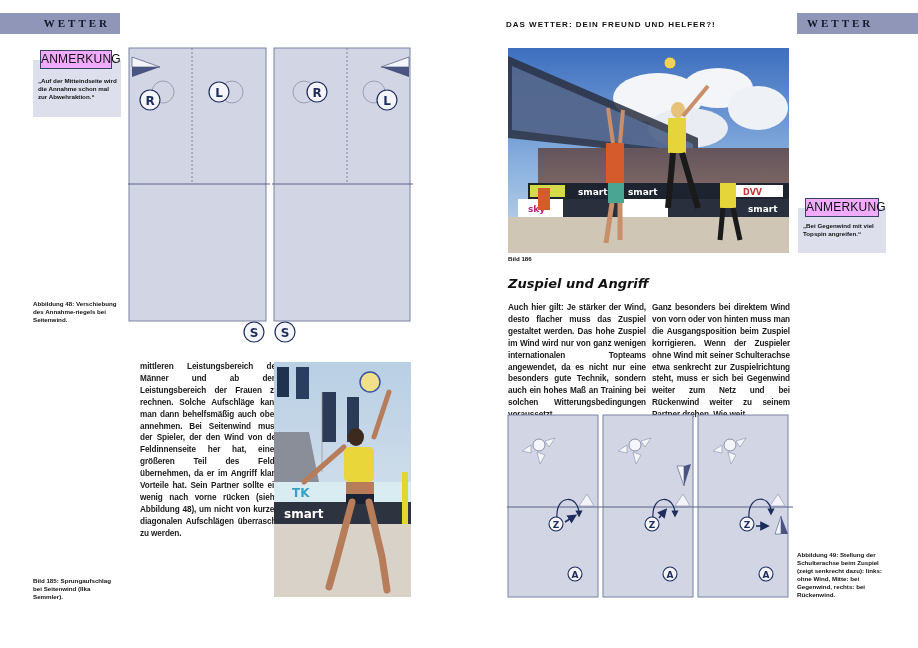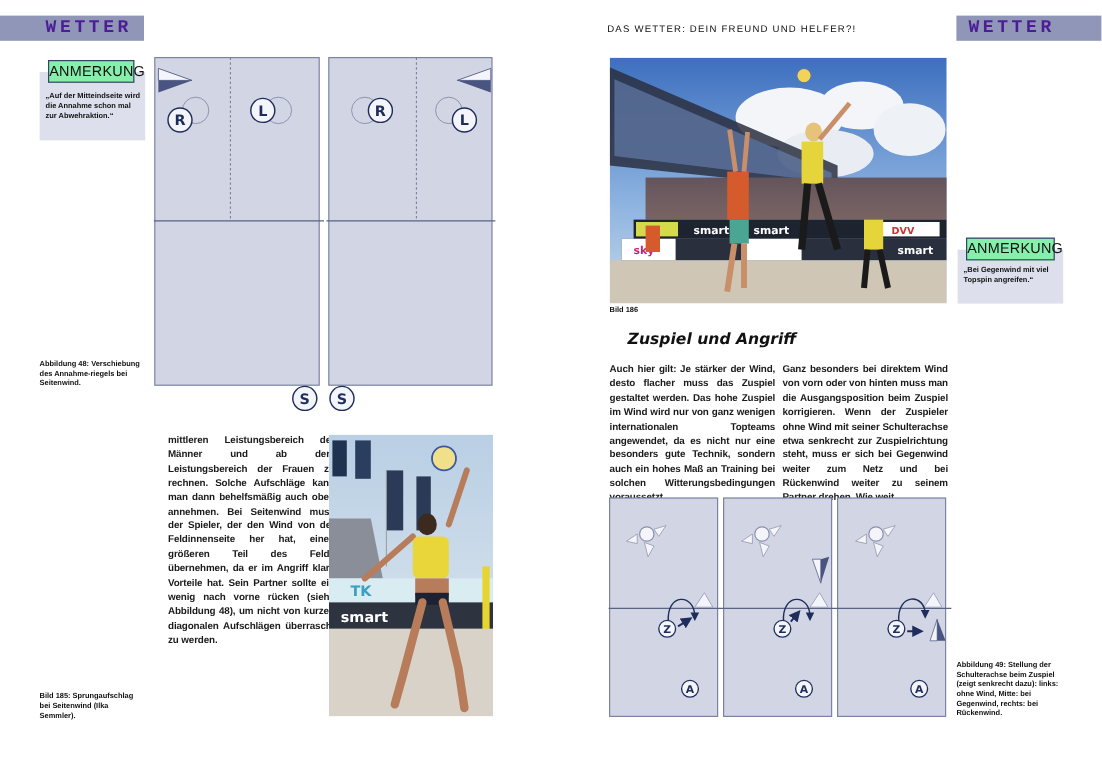--- a/index.html
+++ b/index.html
@@ -1,24 +1,24 @@
 <!DOCTYPE html>
 <html><head>
 <meta charset="utf-8">
 <style>
   html, body { margin:0; padding:0; }
   body { width:918px; height:648px; background:#ffffff; position:relative; overflow:hidden;
          font-family:"Liberation Sans", sans-serif; color:#111; }
   .abs { position:absolute; }
   .header-bar { background:#8f96b8; height:21px; }
-  .header-bar span { font-family:Liberation Mono, monospace; font-weight:bold; letter-spacing:3px;
-                     font-size:15px; color:#4c1d95; line-height:21px; }
-  .running-head { font-size:8px; font-weight:normal; letter-spacing:1px; color:#111; }
+  .header-bar span { font-family:Liberation Serif, serif; font-weight:bold; letter-spacing:3px;
+                     font-size:11px; color:#0f172a; line-height:21px; }
+  .running-head { font-size:8px; font-weight:bold; letter-spacing:1px; color:#111; }
   .note-box { background:#dde0ec; }
-  .note-label { background:#86efac; border:1px solid #3a4266; font-size:12px; color:#111;
+  .note-label { background:#f0abfc; border:1px solid #3a4266; font-size:12px; color:#111;
                 text-align:center; line-height:17px; letter-spacing:0.2px; }
   .note-text { font-size:6.2px; font-weight:bold; line-height:8px; color:#111; }
   .caption { font-size:6.2px; font-weight:bold; line-height:8px; color:#111; }
   .body-text { font-family:"Liberation Sans", sans-serif; font-size:8.2px; line-height:11.9px;
                text-align:justify; font-weight:bold; color:#1a1a1a; letter-spacing:-0.1px; }
   .section-title { font-family:"DejaVu Sans", sans-serif; font-style:italic; font-weight:bold;
                    font-size:13px; color:#111; }
   .page-num { font-size:9px; font-weight:bold; color:#111;margin-top:44px; }
   .photo { overflow:hidden; }
 </style>
@@ -183,21 +183,21 @@
     <rect x="30" y="140" width="12" height="22" fill="#d55b2c"></rect>
   </svg>
 </div>
 <div class="abs caption" style="left:508px;top:255px;">Bild 186</div>
 
 <div class="abs note-box" style="left:798px;top:208px;width:88px;height:45px;">
   <div class="abs note-text" style="left:5px;top:14px;width:80px;">„Bei Gegenwind mit viel Topspin angreifen.“</div>
 </div>
 <div class="abs note-label" style="left:805px;top:198px;width:72px;">ANMERKUNG</div>
 
-<div class="abs section-title" style="left:508px;top:276px;margin-left:15px;">Zuspiel und Angriff</div>
+<div class="abs section-title" style="left:508px;top:276px;">Zuspiel und Angriff</div>
 
 <div class="abs body-text" style="left:508px;top:302px;width:138px;">Auch hier gilt: Je stärker der Wind, desto flacher muss das Zuspiel gestaltet werden. Das hohe Zuspiel im Wind wird nur von ganz wenigen internationalen Topteams angewendet, da es nicht nur eine besonders gute Technik, sondern auch ein hohes Maß an Training bei solchen Witterungsbedingungen voraussetzt.</div>
 <div class="abs body-text" style="left:652px;top:302px;width:138px;">Ganz besonders bei direktem Wind von vorn oder von hinten muss man die Ausgangsposition beim Zuspiel korrigieren. Wenn der Zuspieler ohne Wind mit seiner Schulterachse etwa senkrecht zur Zuspielrichtung steht, muss er sich bei Gegenwind weiter zum Netz und bei Rückenwind weiter zu seinem Partner drehen. Wie weit,</div>
 
 <div class="abs" style="left:507px;top:414px;width:286px;height:185px;">
   <svg width="286" height="185" viewBox="0 0 286 185">
     <defs>
       <marker id="ah" markerWidth="6" markerHeight="6" refX="3" refY="3" orient="auto">
         <path d="M0,0 L6,3 L0,6 Z" fill="#1f2d5c"></path>
       </marker>

